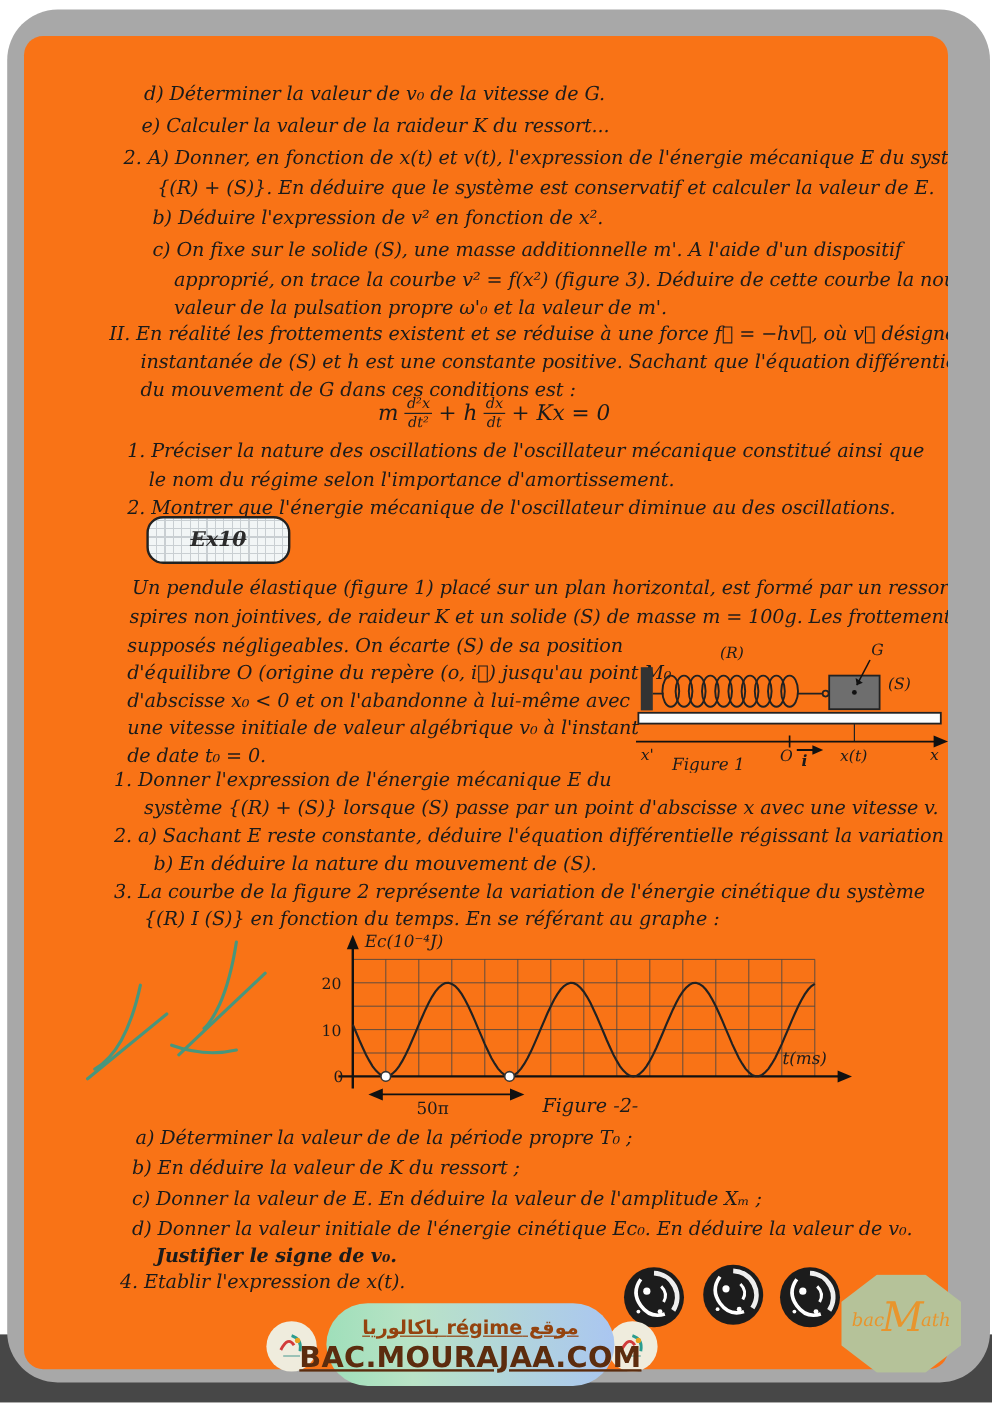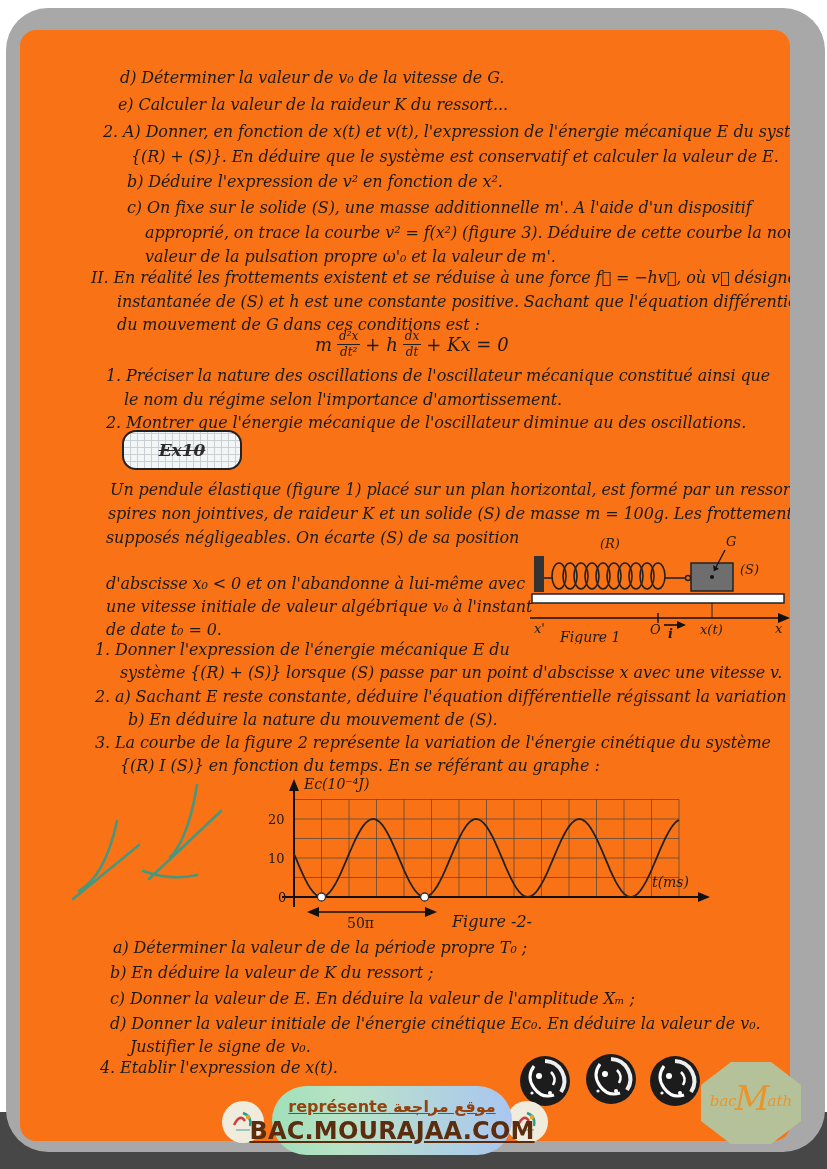--- a/index.html
+++ b/index.html
@@ -57,34 +57,35 @@
     <div class="ln" style="left:125px;top:217px;">valeur de la pulsation propre ω'₀ et la valeur de m'.</div>
     <div class="ln" style="left:71px;top:238px;">II. En réalité les frottements existent et se réduise à une force f⃗ = −hv⃗, où v⃗ désigne la vitesse</div>
     <div class="ln" style="left:97px;top:262px;">instantanée de (S) et h est une constante positive. Sachant que l'équation différentielle</div>
     <div class="ln" style="left:97px;top:285px;">du mouvement de G dans ces conditions est :</div>
     <div class="ln" style="left:86px;top:336px;">1. Préciser la nature des oscillations de l'oscillateur mécanique constitué ainsi que</div>
     <div class="ln" style="left:104px;top:360px;">le nom du régime selon l'importance d'amortissement.</div>
     <div class="ln" style="left:86px;top:383px;">2. Montrer que l'énergie mécanique de l'oscillateur diminue au des oscillations.</div>
     <div class="ln" style="left:90px;top:450px;">Un pendule élastique (figure 1) placé sur un plan horizontal, est formé par un ressort (R) à</div>
     <div class="ln" style="left:88px;top:474px;">spires non jointives, de raideur K et un solide (S) de masse m = 100g.  Les frottements sont</div>
     <div class="ln" style="left:86px;top:498px;">supposés négligeables. On écarte (S) de sa position</div>
+    <div class="ln" style="left:86px;top:521px;">d'équilibre O (origine du repère (o, i⃗) jusqu'au point M₀</div>
     <div class="ln" style="left:86px;top:544px;">d'abscisse x₀ &lt; 0 et on l'abandonne à lui-même avec</div>
     <div class="ln" style="left:86px;top:567px;">une vitesse initiale de valeur algébrique v₀  à l'instant</div>
     <div class="ln" style="left:86px;top:590px;">de date t₀ = 0.</div>
     <div class="ln" style="left:75px;top:610px;">1. Donner l'expression de l'énergie mécanique E du</div>
     <div class="ln" style="left:100px;top:633px;">système {(R) + (S)} lorsque (S) passe par un point d'abscisse x avec une vitesse v.</div>
     <div class="ln" style="left:75px;top:657px;">2. a) Sachant E reste constante, déduire l'équation différentielle régissant la variation de x.</div>
     <div class="ln" style="left:108px;top:680px;">b) En déduire la nature du mouvement de (S).</div>
     <div class="ln" style="left:75px;top:703px;">3. La courbe de la figure 2 représente la variation de l'énergie cinétique du système</div>
     <div class="ln" style="left:100px;top:726px;">{(R) I (S)} en fonction du temps. En se référant au graphe :</div>
     <div class="ln" style="left:93px;top:908px;">a) Déterminer la valeur de de la période propre T₀ ;</div>
     <div class="ln" style="left:90px;top:933px;">b) En déduire la valeur de K du ressort ;</div>
     <div class="ln" style="left:90px;top:959px;">c) Donner la valeur de E. En déduire la valeur de l'amplitude Xₘ ;</div>
     <div class="ln" style="left:90px;top:984px;">d) Donner la valeur initiale de l'énergie cinétique Ec₀. En déduire la valeur de v₀.</div>
-    <div class="ln" style="left:110px;top:1007px;">Justifier le signe de v₀.</div>
+    <div class="ln" style="left:110px;top:1007px;font-weight:bold;">Justifier le signe de v₀.</div>
     <div class="ln" style="left:80px;top:1028px;">4. Etablir l'expression de x(t).</div>
 
     <div class="equation" style="left:295px;top:300px;">
       <span>m</span>
       <span class="frac">
         <span class="num">d²x</span>
         <span class="den">dt²</span>
       </span>
       <span>+ h</span>
       <span class="frac">
@@ -221,21 +222,21 @@
   </div>
   <div class="logo-circle" style="left:506px;top:1101px;">
     <svg width="26" height="26" viewBox="0 0 26 26">
       <path d="M4 16 q6 -12 11 -4" stroke="#d23b3b" stroke-width="2.4" fill="none"></path>
       <path d="M13 4 q9 3 7 13" stroke="#2a9d8f" stroke-width="2.4" fill="none"></path>
       <circle cx="18" cy="8" r="2.2" fill="#e8a21f"></circle>
       <path d="M6 21 h14" stroke="#7fb5a8" stroke-width="1.4"></path>
     </svg>
   </div>
   <div class="footer-pill">
-    <div class="footer-ar" dir="rtl">موقع مراجعة  représente</div>
+    <div class="footer-ar" dir="rtl">موقع régime  باكالوريا</div>
     <div class="footer-url">BAC.MOURAJAA.COM</div>
   </div>
 
   <div class="hexagon">
     <div class="hexwrap">
       <span class="bm-small">bac</span>
       <span class="bm-big">M</span>
       <span class="bm-small">ath</span>
     </div>
   </div>

